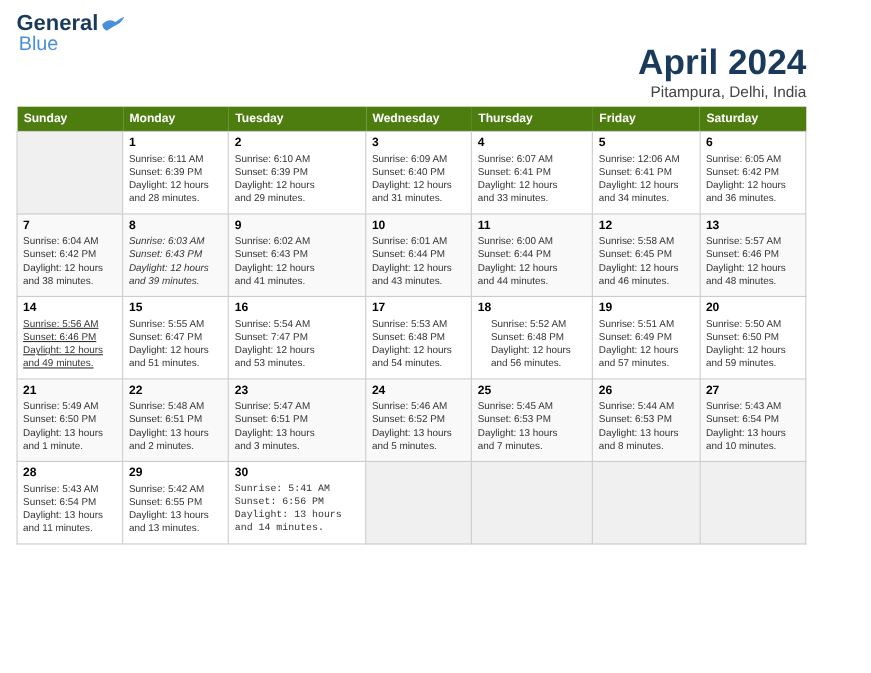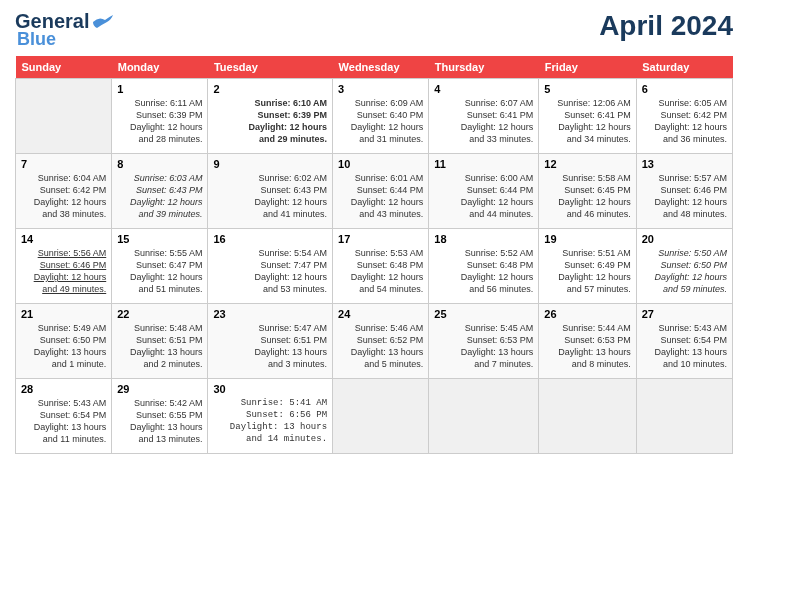--- a/index.html
+++ b/index.html
@@ -22,35 +22,36 @@
     }
     .logo {
       display: flex;
       flex-direction: column;
       align-items: flex-start;
     }
     .title-block {
       text-align: right;
     }
     .main-title {
-      font-size: 28px;
+      font-size: 32px;
       font-weight: bold;
       color: #1a3a5c;
+      margin-top: 28px;
     }
     .subtitle {
       font-size: 14px;
       color: #444;
     }
     table {
       width: 100%;
       border-collapse: collapse;
       font-size: 10px;
     }
     thead tr th {
-      background-color: #ef4444;
+      background-color: #4d7c0f;
       color: #fff;
       text-align: left;
       padding: 5px 6px;
       font-size: 11px;
       font-weight: bold;
     }
     tbody tr td {
       border: 1px solid #ccc;
       vertical-align: top;
       padding: 4px 5px;
@@ -63,42 +64,42 @@
     .day-num {
       font-weight: bold;
       font-size: 11px;
       margin-bottom: 2px;
       color: #000;
     }
     .day-info {
       font-size: 9px;
       color: #333;
       line-height: 1.35;
-      text-align: right;
     }
     .empty-cell {
       background: #f0f0f0 !important;
     }
   </style>
 </head>
 <body>
 
 <div class="container">
   <div class="header-row">
     <div class="logo">
       <div style="display:flex;align-items:center;gap:2px;">
         <span style="font-size:20px;font-weight:bold;color:#1a3a5c;">General</span>
         <svg width="22" height="16" viewBox="0 0 22 16">
           <path d="M2,8 Q8,2 14,6 Q18,3 22,1 Q20,6 16,8 Q12,10 6,14 Q2,12 2,8Z" fill="#4a90d9"></path>
         </svg>
       </div>
-      <span style="font-size:18px;font-weight:bold;color:#4a90d9;margin-top:-4px;margin-left:2px;">Blue</span>
+      <span style="font-size:18px;font-weight:normal;color:#4a90d9;margin-top:-4px;margin-left:2px;">Blue</span>
     </div>
     <div class="title-block">
       <div class="main-title">April 2024</div>
+      <div class="subtitle">Pitampura, Delhi, India</div>
     </div>
   </div>
 
   <table>
     <thead>
       <tr>
       <th>Sunday</th>
           <th>Monday</th>
           <th>Tuesday</th>
           <th>Wednesday</th>
@@ -112,21 +113,21 @@
           <td class="empty-cell"></td>
           <td>
             <div class="day-num">1</div>
             <div class="day-info" style="white-space: pre-line;">Sunrise: 6:11 AM
 Sunset: 6:39 PM
 Daylight: 12 hours
 and 28 minutes.</div>
           </td>
           <td>
             <div class="day-num">2</div>
-            <div class="day-info" style="white-space: pre-line; font-weight: bold;">Sunrise: 6:10 AM
+            <div class="day-info" style="white-space: pre-line;">Sunrise: 6:10 AM
 Sunset: 6:39 PM
 Daylight: 12 hours
 and 29 minutes.</div>
           </td>
           <td>
             <div class="day-num">3</div>
             <div class="day-info" style="white-space: pre-line;">Sunrise: 6:09 AM
 Sunset: 6:40 PM
 Daylight: 12 hours
 and 31 minutes.</div>
@@ -242,21 +243,21 @@
           </td>
           <td>
             <div class="day-num">19</div>
             <div class="day-info" style="white-space: pre-line;">Sunrise: 5:51 AM
 Sunset: 6:49 PM
 Daylight: 12 hours
 and 57 minutes.</div>
           </td>
           <td>
             <div class="day-num">20</div>
-            <div class="day-info" style="white-space: pre-line; font-style: italic;">Sunrise: 5:50 AM
+            <div class="day-info" style="white-space: pre-line;">Sunrise: 5:50 AM
 Sunset: 6:50 PM
 Daylight: 12 hours
 and 59 minutes.</div>
           </td>
         </tr>
         <tr>
           <td>
             <div class="day-num">21</div>
             <div class="day-info" style="white-space: pre-line;">Sunrise: 5:49 AM
 Sunset: 6:50 PM

